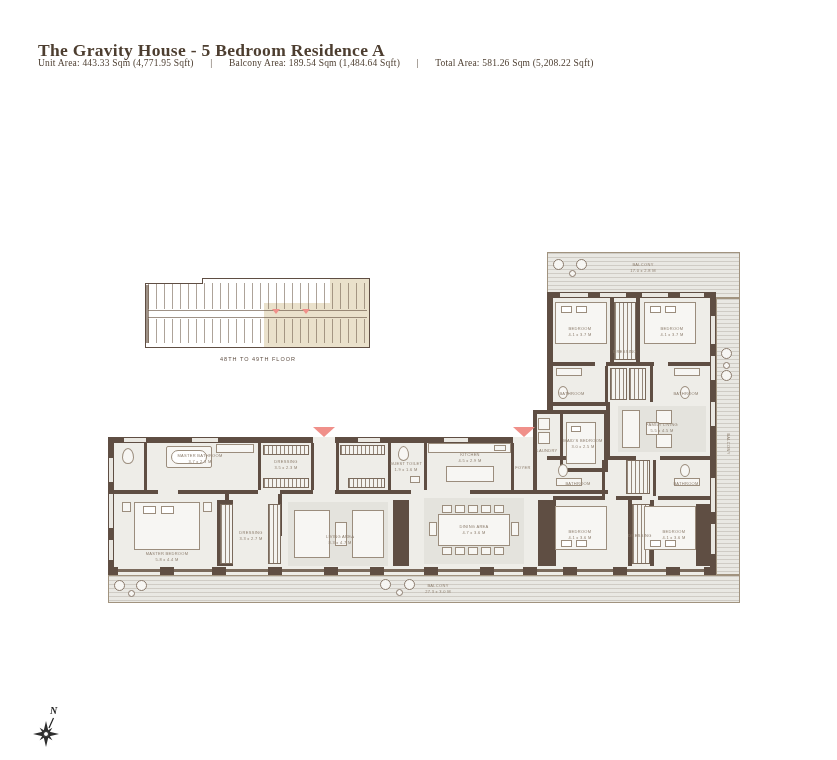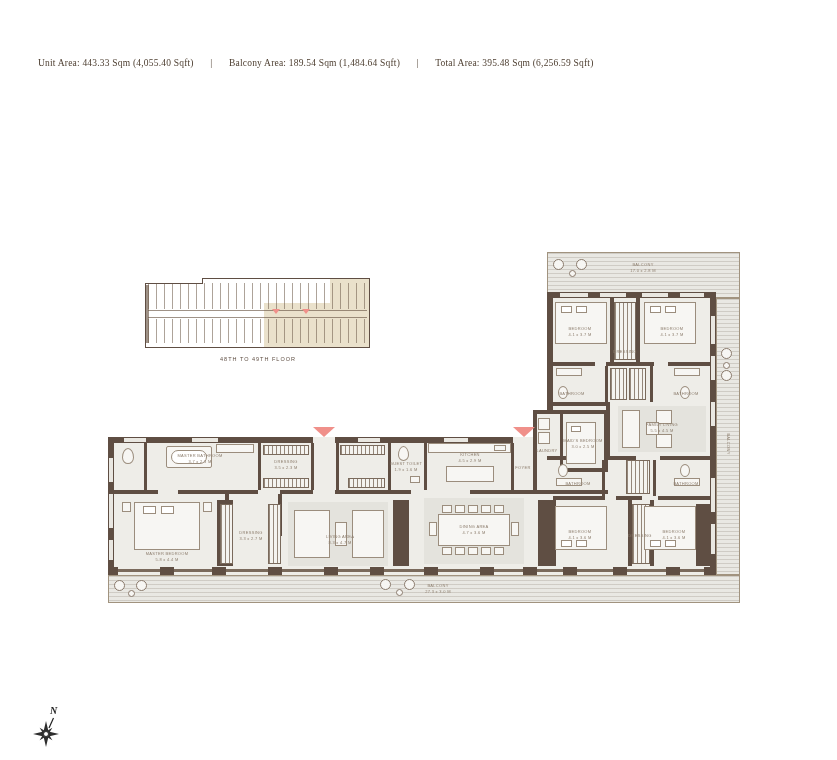--- a/index.html
+++ b/index.html
@@ -52,26 +52,27 @@
   .rl span{display:block;}
   .rl.vert{writing-mode:vertical-rl;}
 
   .compass{position:absolute;left:26px;top:702px;}
 </style>
 </head>
 <body>
 
 <div class="page">
 
+  <h1 class="title">The Gravity House - 5 Bedroom Residence A</h1>
   <div class="areas">
-    <span>Unit Area: 443.33 Sqm (4,055.40 Sqft)</span>
+    <span>Unit Area: 443.33 Sqm (4,771.95 Sqft)</span>
     <span class="sep">|</span>
     <span>Balcony Area: 189.54 Sqm (1,484.64 Sqft)</span>
     <span class="sep">|</span>
-    <span>Total Area: 395.48 Sqm (6,256.59 Sqft)</span>
+    <span>Total Area: 581.26 Sqm (5,208.22 Sqft)</span>
   </div>
 
   <div class="keyplan">
     <i class="kp-beige" style="left:118px;top:24px;width:66px;height:44px;"></i>
     <i class="kp-beige" style="left:184px;top:0;width:39px;height:68px;"></i>
     <i class="kp-band" style="left:2px;top:4px;width:219px;height:26px;"></i>
     <i class="kp-band" style="left:2px;top:40px;width:219px;height:24px;"></i>
     <i class="kp-line" style="left:2px;top:31px;width:219px;height:1px;"></i>
     <i class="kp-line" style="left:2px;top:38px;width:219px;height:1px;"></i>
     <i class="kp-line" style="left:0;top:6px;width:3px;height:58px;"></i>

